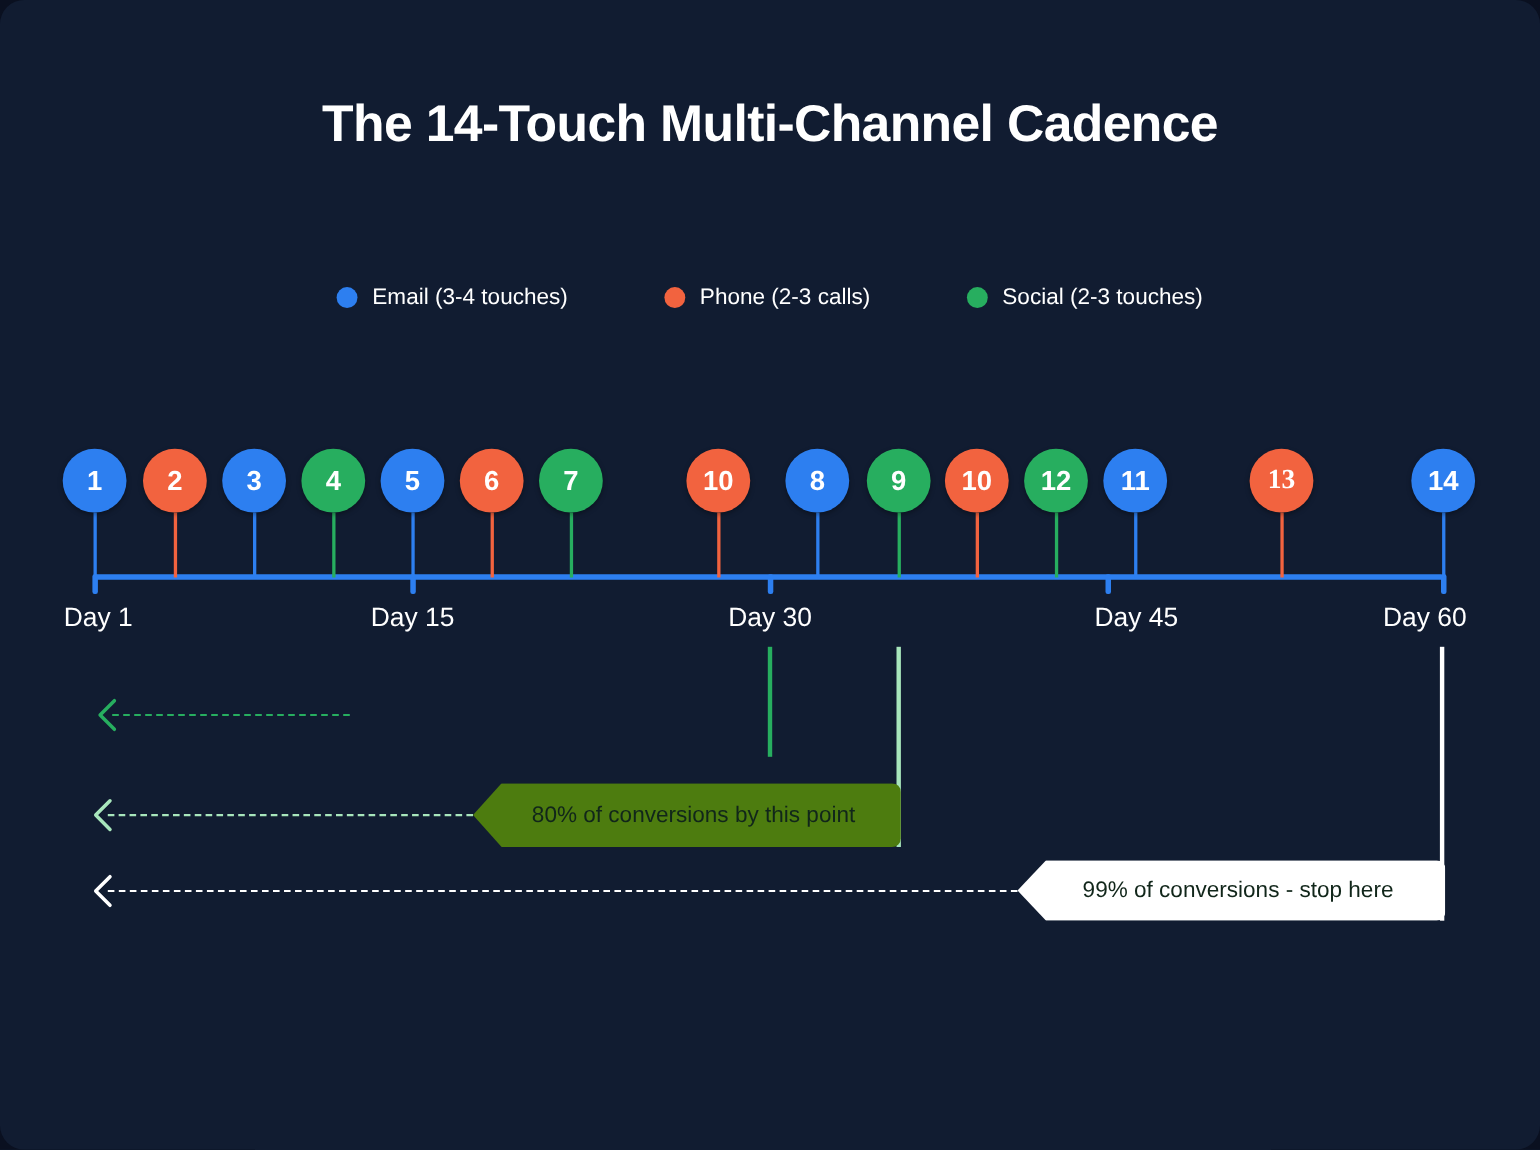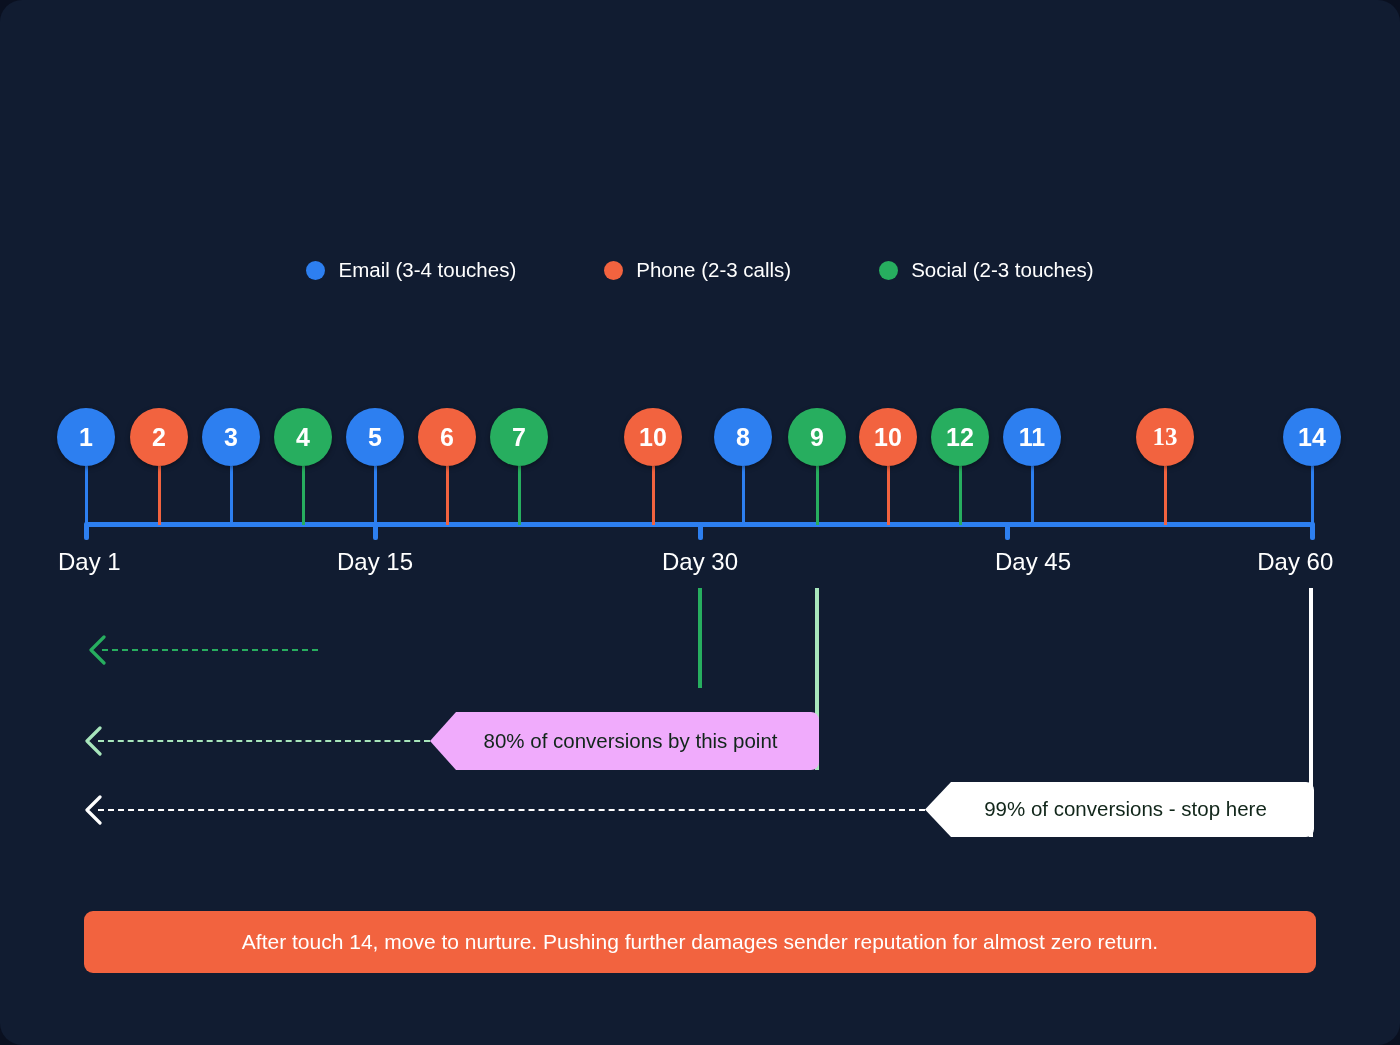--- a/index.html
+++ b/index.html
@@ -92,20 +92,21 @@
     display: flex; align-items: center; justify-content: center;
     color: #ffffff; font-size: 21px;
     padding: 0 18px; text-align: center;
   }
 </style>
 </head>
 <body>
 
 <div id="card">
 
+  <div id="title">The 14-Touch Multi-Channel Cadence</div>
 
   <div id="legend">
       <div class="legend-item">
         <span class="legend-dot" style="background: rgb(45, 127, 240);"></span>
         <span class="legend-label">Email (3-4 touches)</span>
       </div>
       <div class="legend-item">
         <span class="legend-dot" style="background: rgb(242, 99, 63);"></span>
         <span class="legend-label">Phone (2-3 calls)</span>
       </div>
@@ -193,31 +194,30 @@
         <div style="position: absolute; left: 88px; top: 50%; transform: translateY(-50%); width: 18px; height: 32px;"><svg width="18" height="32" viewBox="0 0 18 32">
             <polyline points="16,3 3,16 16,29" fill="none" stroke="#27ae5f" stroke-width="3.2" stroke-linecap="round" stroke-linejoin="round"></polyline>
           </svg></div>
       </div>
       <div class="ann-stem" style="left: 815px; top: 588px; height: 182px; background: rgb(168, 230, 188);"></div>
       <div class="ann-row" style="left: 0px; top: 712px; height: 58px; width: 1400px;">
         <div class="ann-arrow" style="left: 98px; width: 332px; border-top: 2.5px dashed rgb(168, 230, 188);"></div>
         <div style="position: absolute; left: 84px; top: 50%; transform: translateY(-50%); width: 18px; height: 32px;"><svg width="18" height="32" viewBox="0 0 18 32">
             <polyline points="16,3 3,16 16,29" fill="none" stroke="#a8e6bc" stroke-width="3.2" stroke-linecap="round" stroke-linejoin="round"></polyline>
           </svg></div>
-        <div class="ann-banner" style="left: 430px; width: 389px; background: #f0abfc; color: rgb(17, 38, 26);">
+        <div class="ann-banner" style="left: 430px; width: 389px; background: #4d7c0f; color: rgb(17, 38, 26);">
           <span>80% of conversions by this point</span>
         </div>
       </div>
       <div class="ann-stem" style="left: 1309px; top: 588px; height: 249px; background: rgb(255, 255, 255);"></div>
       <div class="ann-row" style="left: 0px; top: 782px; height: 55px; width: 1148px;">
         <div class="ann-arrow" style="left: 98px; width: 827px; border-top: 2.5px dashed rgb(255, 255, 255);"></div>
         <div style="position: absolute; left: 84px; top: 50%; transform: translateY(-50%); width: 18px; height: 32px;"><svg width="18" height="32" viewBox="0 0 18 32">
             <polyline points="16,3 3,16 16,29" fill="none" stroke="#ffffff" stroke-width="3.2" stroke-linecap="round" stroke-linejoin="round"></polyline>
           </svg></div>
         <div class="ann-banner" style="left: 925px; width: 389px; background: rgb(255, 255, 255); color: rgb(17, 38, 26);">
           <span>99% of conversions - stop here</span>
         </div>
       </div>
     </div>
 
-  <div id="footer">After touch 14, move to nurture. Pushing further damages sender reputation for almost zero return.</div>
 
 </div>
 
 </body></html>

